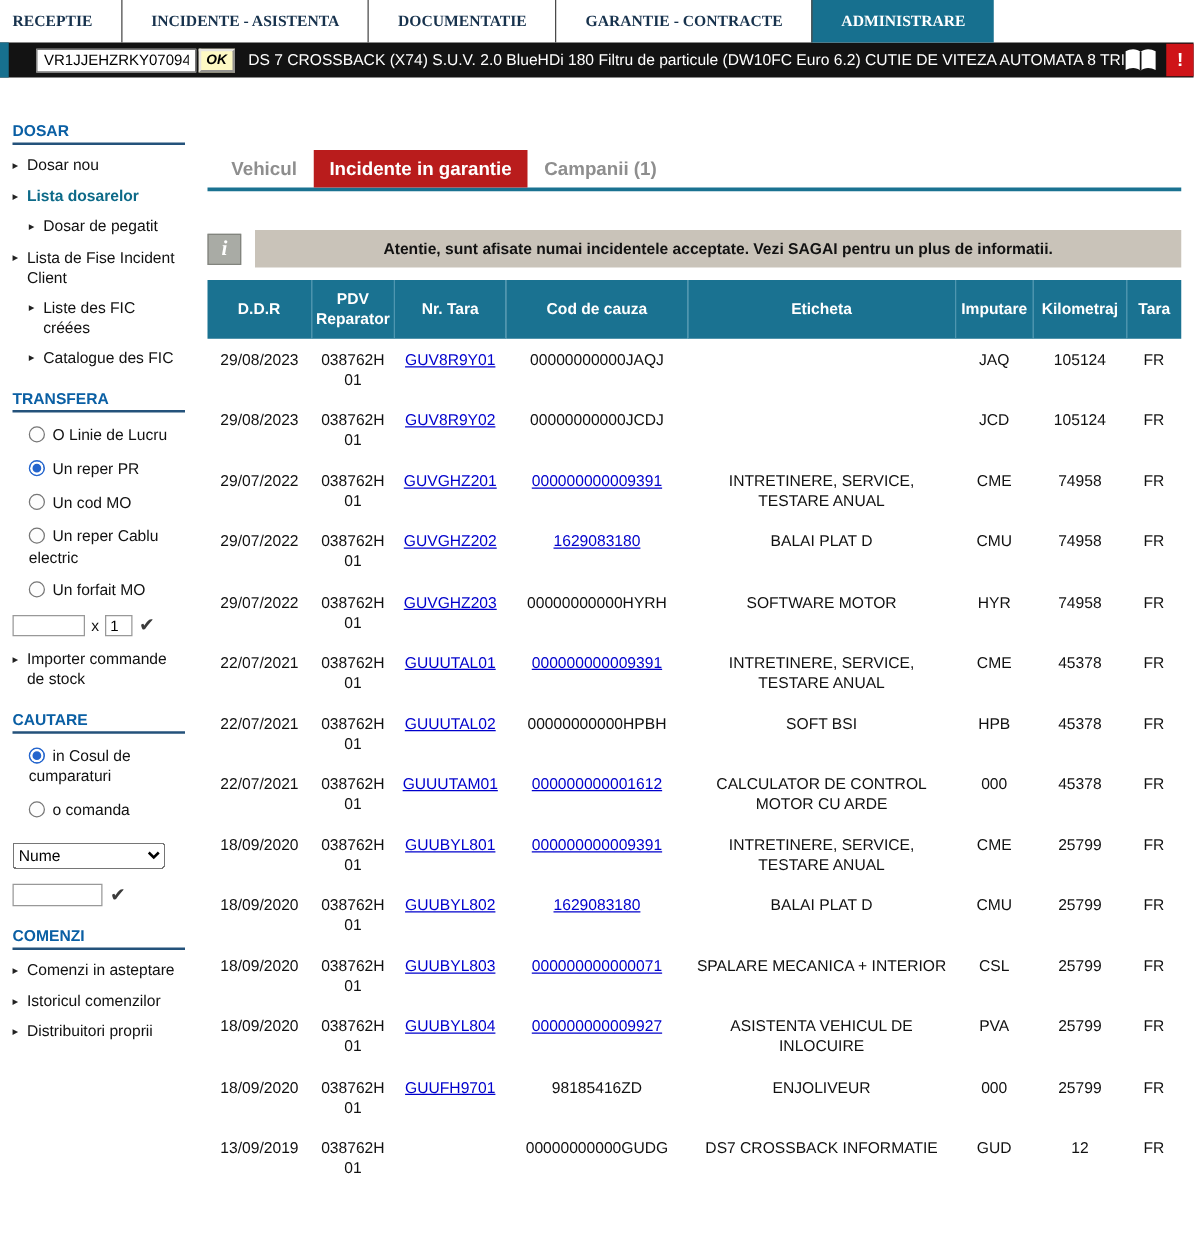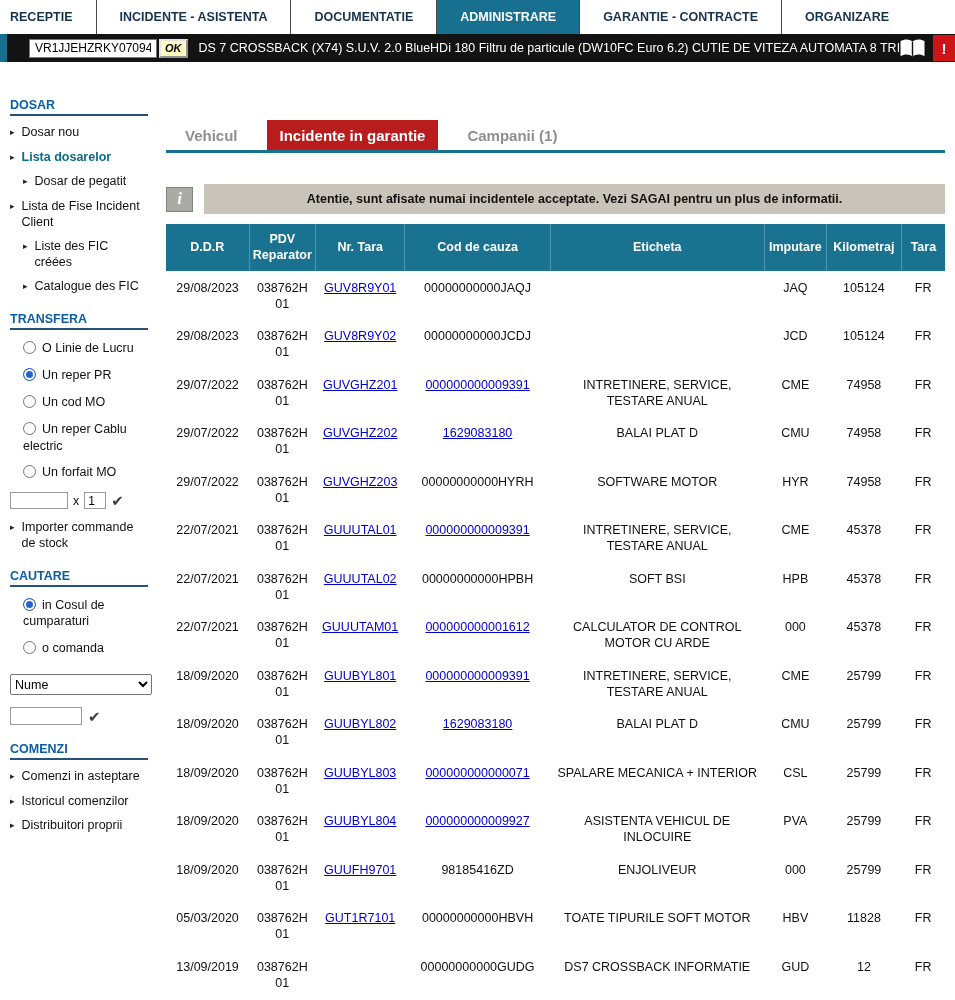--- a/index.html
+++ b/index.html
@@ -8,21 +8,21 @@
     width:955px; height:1000px; overflow:hidden;
     font-family:"Liberation Sans","DejaVu Sans",sans-serif;
     background:#fff; color:#111; font-size:12.5px;
   }
 
   
   .topnav { display:flex; height:34px; background:#fff; align-items:stretch; }
   .nav-tab {
     display:flex; align-items:center; padding:0 23px;
     font-size:12.5px; font-weight:bold; color:#17324d;
-    border-left:1px solid #4a4a4a; cursor:pointer; white-space:nowrap;
+    border-left:1px solid #4a4a4a; cursor:pointer; white-space:nowrap;font-family:Liberation Serif, serif;
   }
   .nav-tab:first-child { border-left:none; padding-left:10px; }
   .nav-tab.active { background:#17708f; color:#fff; }
 
   
   .vehiclebar { height:28px; background:#131313; display:flex; align-items:center; color:#fff; }
   .teal-sliver { width:7px; height:100%; background:#17708f; flex-shrink:0; }
   .vin-input {
     width:128px; height:19px; margin-left:22px; border:1px solid #777;
     font-size:12px; padding:0 5px; font-family:inherit; background:#fff; color:#000;
@@ -57,26 +57,26 @@
   .r-row { margin:10px 13px; line-height:1.35; cursor:pointer; }
   .radio-dot {
     display:inline-block; width:13px; height:13px; border-radius:50%;
     border:1px solid #767676; background:#fdfdfd; vertical-align:-2px; margin-right:6px;
   }
   .radio-dot.checked { border-color:#2465cd; background:#2465cd; box-shadow:inset 0 0 0 2px #fff; }
   .qty-row { display:flex; align-items:center; gap:5px; margin:11px 0; }
   input.small { width:58px; height:17px; border:1px solid #999; font-family:inherit; font-size:12px; }
   input.tiny  { width:22px; height:17px; border:1px solid #999; font-family:inherit; font-size:12px; padding:0 3px; }
   .check-icon { font-size:15px; color:#3b3b3b; cursor:pointer; line-height:1; }
-  select.nume { width:142px; height:21px; font-size:12.5px; margin:7px 0 6px; font-family:inherit; }
+  select.nume { width:122px; height:21px; font-size:12.5px; margin:7px 0 6px; font-family:inherit; }
   .search-row { display:flex; align-items:center; gap:6px; margin:6px 0 12px; }
   input.search { width:72px; height:18px; border:1px solid #999; font-family:inherit; }
 
   
-  .tabs-row { display:flex; align-items:center; border-bottom:3px solid #1a7291;gap:16px; }
+  .tabs-row { display:flex; align-items:center; border-bottom:3px solid #1a7291; }
   .m-tab { padding:7px 13px 6px; font-size:15px; font-weight:bold; color:#8e8e8e; cursor:pointer; white-space:nowrap; }
   .m-tab:first-child { margin-left:6px; }
   .m-tab.active { background:#b91c1c; color:#fff; }
 
   
   .notice-row { display:flex; align-items:center; gap:11px; margin-top:31px; }
   .info-icon {
     width:27px; height:25px; background:#a9aba5; border:1px solid #82847e; color:#fff;
     font-family:"Liberation Serif","DejaVu Serif",serif; font-style:italic; font-weight:bold;
     font-size:17px; display:flex; align-items:center; justify-content:center; flex-shrink:0;
@@ -93,23 +93,22 @@
   tbody td { padding:9px 3px 7px; text-align:center; vertical-align:top; line-height:1.3; word-wrap:break-word; }
   a.cell-link { color:#0000cc; text-decoration:underline; cursor:pointer; }
 </style>
 </head>
 <body>
 
 <div class="topnav">
   <div class="nav-tab">RECEPTIE</div>
   <div class="nav-tab">INCIDENTE - ASISTENTA</div>
   <div class="nav-tab">DOCUMENTATIE</div>
+  <div class="nav-tab">GARANTIE - CONTRACTE</div>
   <div class="nav-tab active">ADMINISTRARE</div>
-  <div class="nav-tab">GARANTIE - CONTRACTE</div>
-  <div class="nav-tab">ORGANIZARE</div>
 </div>
 
 <div class="vehiclebar">
   <div class="teal-sliver"></div>
   <input class="vin-input" type="text" value="VR1JJEHZRKY070945" style="">
   <button class="ok-btn">OK</button>
   <div class="veh-desc">DS 7 CROSSBACK (X74) S.U.V. 2.0 BlueHDi 180 Filtru de particule (DW10FC Euro 6.2) CUTIE DE VITEZA AUTOMATA 8 TRI</div>
   <div class="bar-icons">
     <svg class="book-icon" width="27" height="21" viewBox="0 0 27 21">
       <path d="M1.5 3 C5.5 0.8 10.5 0.8 13.5 3.6 C16.5 0.8 21.5 0.8 25.5 3 L25.5 18 C21.5 15.8 16.5 15.8 13.5 18.6 C10.5 15.8 5.5 15.8 1.5 18 Z" fill="#ffffff"></path>
@@ -367,30 +366,20 @@
             <td>18/09/2020</td>
             <td>038762H 01</td>
             <td><a class="cell-link">GUUFH9701</a></td>
             <td>98185416ZD</td>
             <td>ENJOLIVEUR</td>
             <td>000</td>
             <td>25799</td>
             <td>FR</td>
           </tr>
           <tr>
-            <td>05/03/2020</td>
-            <td>038762H 01</td>
-            <td><a class="cell-link">GUT1R7101</a></td>
-            <td>00000000000HBVH</td>
-            <td>TOATE TIPURILE SOFT MOTOR</td>
-            <td>HBV</td>
-            <td>11828</td>
-            <td>FR</td>
-          </tr>
-          <tr>
             <td>13/09/2019</td>
             <td>038762H 01</td>
             <td></td>
             <td>00000000000GUDG</td>
             <td>DS7 CROSSBACK INFORMATIE</td>
             <td>GUD</td>
             <td>12</td>
             <td>FR</td>
           </tr>
         </tbody>

